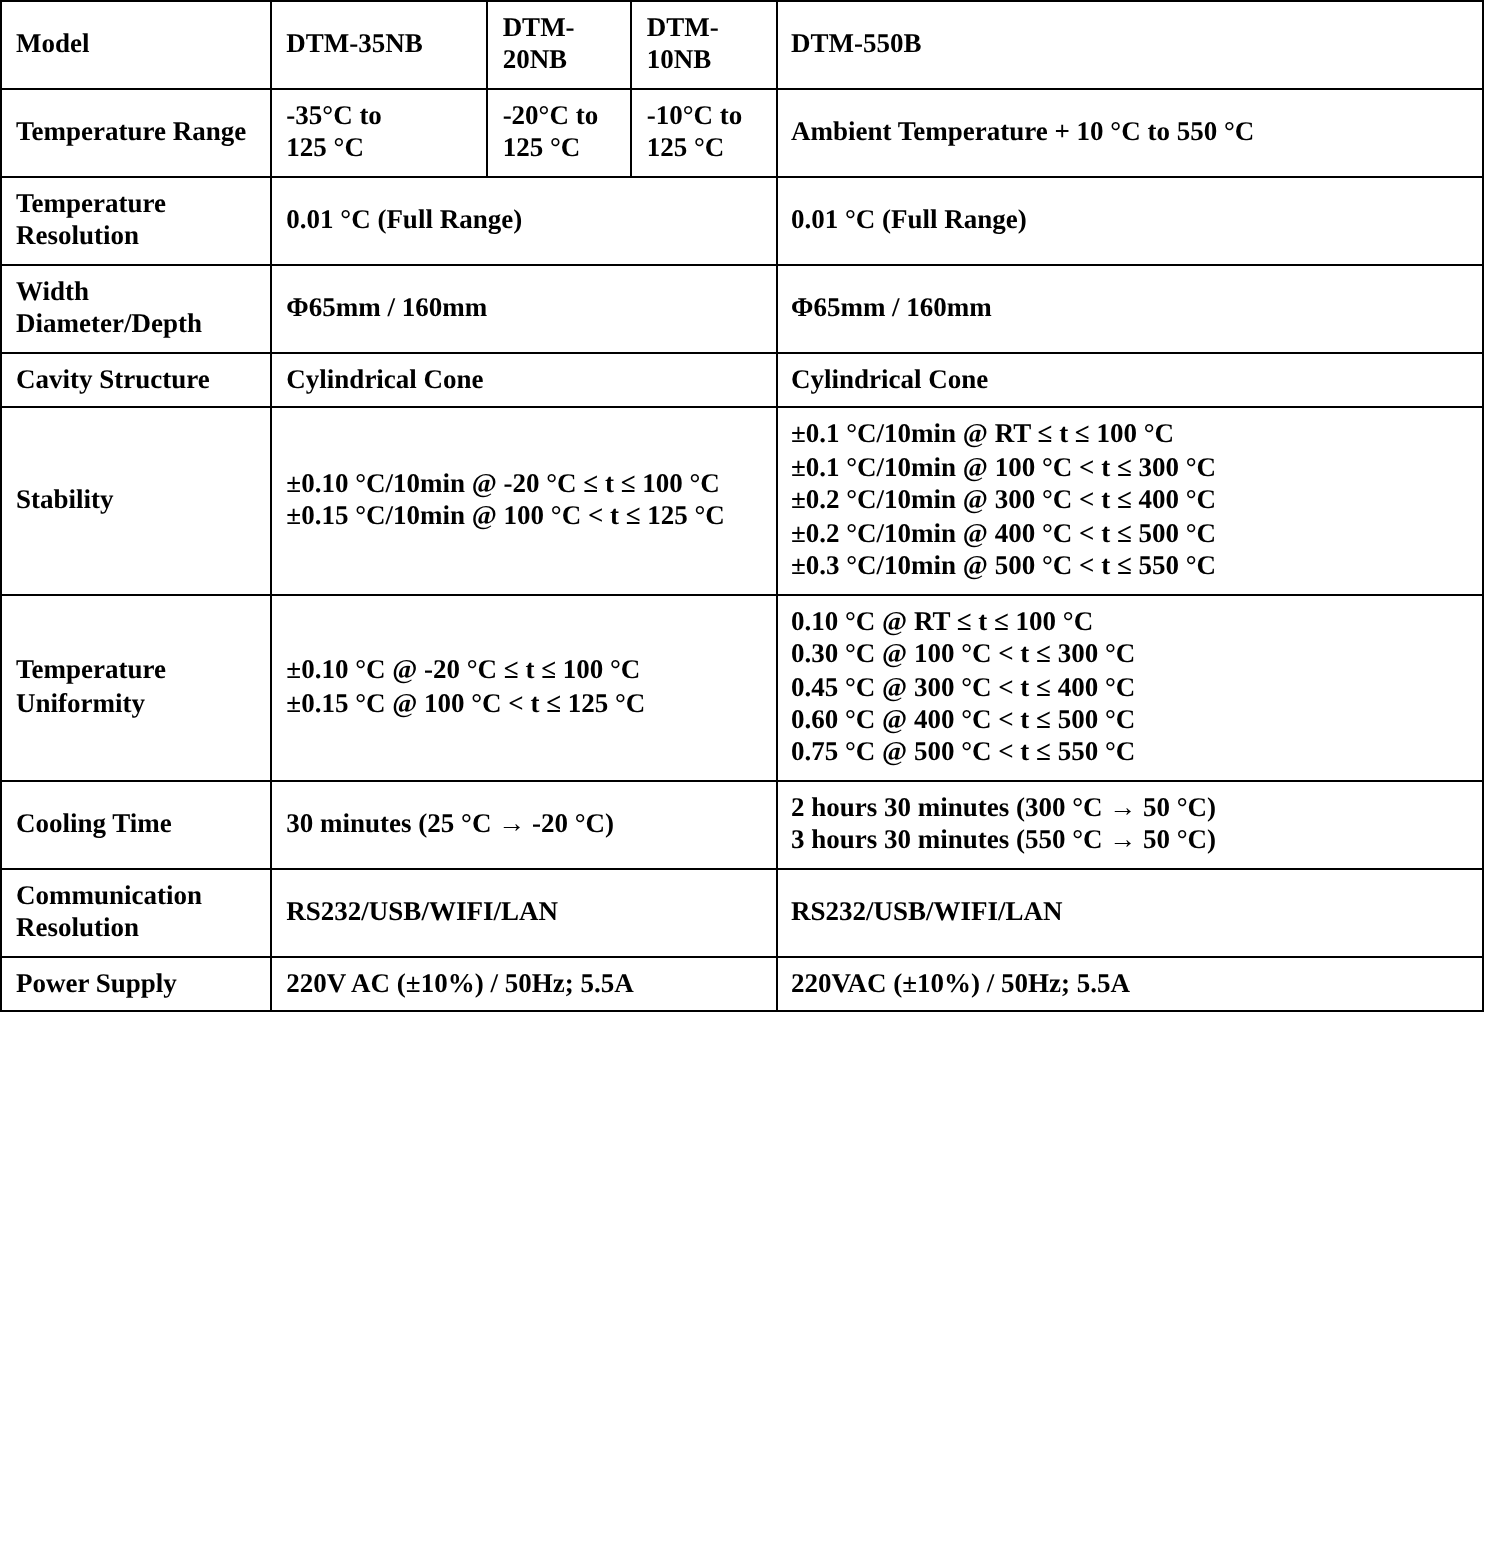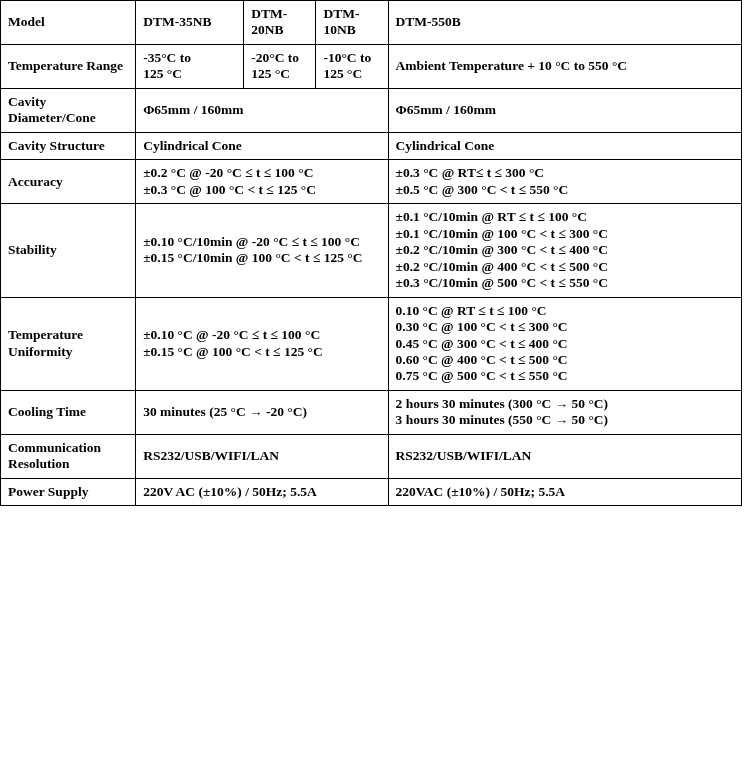--- a/index.html
+++ b/index.html
@@ -98,21 +98,34 @@
               <div>125 °C</div>
             </div>
           </td>
           <td>
             <div class="cell-lines">
               <div>Ambient Temperature + 10 °C to 550 °C</div>
             </div>
           </td>
         </tr>
         <tr>
-          <td class="label">Cavity Diameter/Cone</td>
+          <td class="label">Temperature Resolution</td>
+          <td colspan="3">
+            <div class="cell-lines">
+              <div>0.01 °C (Full Range)</div>
+            </div>
+          </td>
+          <td>
+            <div class="cell-lines">
+              <div>0.01 °C (Full Range)</div>
+            </div>
+          </td>
+        </tr>
+        <tr>
+          <td class="label">Width Diameter/Depth</td>
           <td colspan="3">
             <div class="cell-lines">
               <div>Φ65mm / 160mm</div>
             </div>
           </td>
           <td>
             <div class="cell-lines">
               <div>Φ65mm / 160mm</div>
             </div>
           </td>
@@ -120,35 +133,20 @@
         <tr>
           <td class="label">Cavity Structure</td>
           <td colspan="3">
             <div class="cell-lines">
               <div>Cylindrical Cone</div>
             </div>
           </td>
           <td>
             <div class="cell-lines">
               <div>Cylindrical Cone</div>
-            </div>
-          </td>
-        </tr>
-        <tr>
-          <td class="label">Accuracy</td>
-          <td colspan="3">
-            <div class="cell-lines">
-              <div>±0.2 °C @ -20 °C ≤ t ≤ 100 °C</div>
-              <div>±0.3 °C @ 100 °C &lt; t ≤ 125 °C</div>
-            </div>
-          </td>
-          <td>
-            <div class="cell-lines">
-              <div>±0.3 °C @ RT≤ t ≤ 300 °C</div>
-              <div>±0.5 °C @ 300 °C &lt; t ≤ 550 °C</div>
             </div>
           </td>
         </tr>
         <tr>
           <td class="label">Stability</td>
           <td colspan="3">
             <div class="cell-lines">
               <div>±0.10 °C/10min @ -20 °C ≤ t ≤ 100 °C</div>
               <div>±0.15 °C/10min @ 100 °C &lt; t ≤ 125 °C</div>
             </div>

